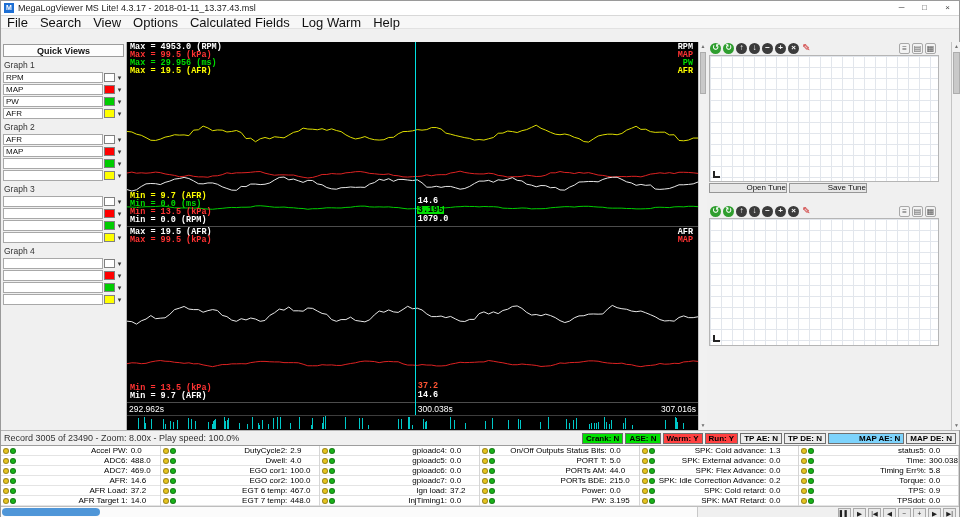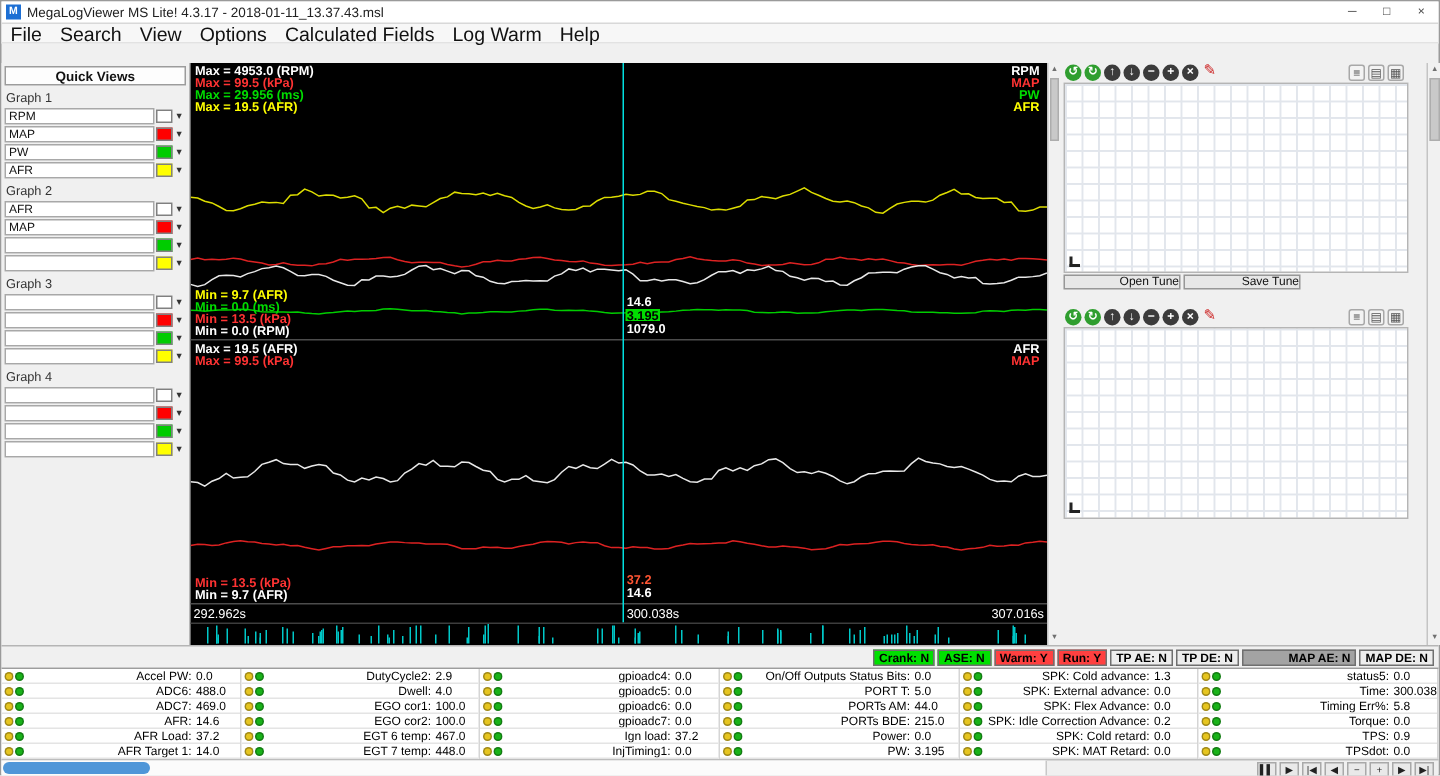--- a/index.html
+++ b/index.html
@@ -32,21 +32,21 @@
   .sidebar { position:absolute; left:0; top:0; width:126px; height:100%; background:#f0f0f0; border-right:1px solid #b8b8b8; overflow:hidden; }
   .qv-header { margin:2px; height:13px; line-height:12px; text-align:center; font-size:9px; font-weight:bold; background:#fdfdfd; border:1px solid #9c9c9c; }
   .qv-label { margin:3px 3px 1px 3px; font-size:8.5px; color:#333; }
   .qv-row { height:12px; display:flex; align-items:center; padding:0 2px; }
   .qv-combo { flex:1; height:11px; background:#fff; border:1px solid #a8a8a8; font-size:8px; line-height:9px; padding-left:2px; overflow:hidden; white-space:nowrap; }
   .qv-swatch { width:11px; height:9px; border:1px solid #808080; margin-left:1px; flex:none; }
   .qv-chevron { width:9px; text-align:center; font-size:7px; color:#333; flex:none; line-height:11px; }
 
   
   .chart { position:absolute; left:126px; top:0; width:571px; height:100%; background:#000; }
-  .graphs { position:absolute; top:0; left:0; right:0; height:361px; }
+  .graphs { position:absolute; top:0; left:0; right:0; height:361px;font-family:Liberation Mono, monospace; }
   .graphs > .graph:nth-child(1) { height:185px; }
   .graphs > .graph:nth-child(2) { height:176px; }
   .graph { position:relative; width:100%; border-bottom:1px solid #4c4c4c; overflow:hidden; }
   .graph svg { position:absolute; inset:0; width:100%; height:100%; }
   .max-labels { position:absolute; top:1px; left:3px; }
   .channel-labels { position:absolute; top:1px; right:5px; text-align:right; }
   .min-labels { position:absolute; bottom:2px; left:3px; }
   .chart-label { font-size:8.5px; line-height:8px; font-weight:bold; white-space:nowrap; }
   .cursor-values { position:absolute; bottom:3px; margin-left:2px; display:flex; flex-direction:column; gap:1px; align-items:flex-start; }
   .cursor-value { font-size:8.5px; line-height:8px; font-weight:bold; padding:0 1px; white-space:nowrap; }
@@ -572,35 +572,36 @@
     </div>
 
     <div class="vscroll right-vs">
       <div class="vs-arrow">▲</div>
       <div class="vs-thumb"></div>
       <div class="vs-arrow bottom">▼</div>
     </div>
   </div>
 
   <div class="statusrow">
+    <div class="record-text">Record 3005 of 23490 - Zoom: 8.00x - Play speed: 100.0%</div>
     <div class="indicator-strip">
 
         <div class="indicator" style="background: rgb(0, 224, 0); color: rgb(0, 0, 0);">Crank: N</div>
 
         <div class="indicator" style="background: rgb(0, 224, 0); color: rgb(0, 0, 0);">ASE: N</div>
 
         <div class="indicator" style="background: rgb(255, 64, 64); color: rgb(0, 0, 0);">Warm: Y</div>
 
         <div class="indicator" style="background: rgb(255, 64, 64); color: rgb(0, 0, 0);">Run: Y</div>
 
         <div class="indicator" style="background: rgb(237, 237, 237); color: rgb(0, 0, 0);">TP AE: N</div>
 
         <div class="indicator" style="background: rgb(237, 237, 237); color: rgb(0, 0, 0);">TP DE: N</div>
 
-        <div class="indicator" style="background: #a3a3a3; color: rgb(0, 0, 0); padding-left: 30px;">MAP AE: N</div>
+        <div class="indicator" style="background: #7dd3fc; color: rgb(0, 0, 0); padding-left: 30px;">MAP AE: N</div>
 
         <div class="indicator" style="background: rgb(237, 237, 237); color: rgb(0, 0, 0);">MAP DE: N</div>
 
     </div>
   </div>
 
   <div class="datatable">
 
       <div class="dcol">
 

